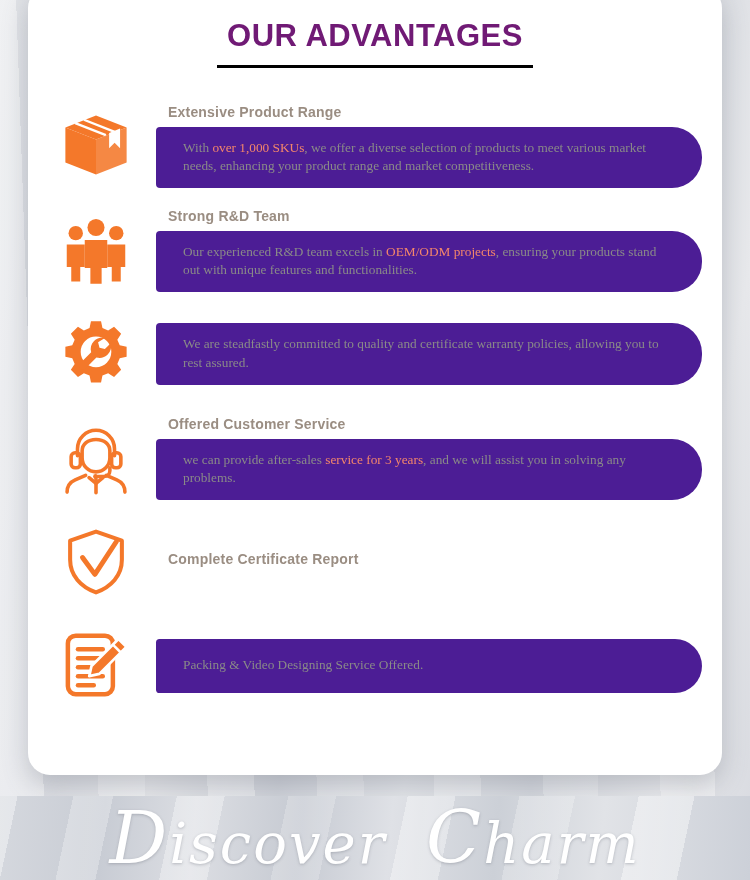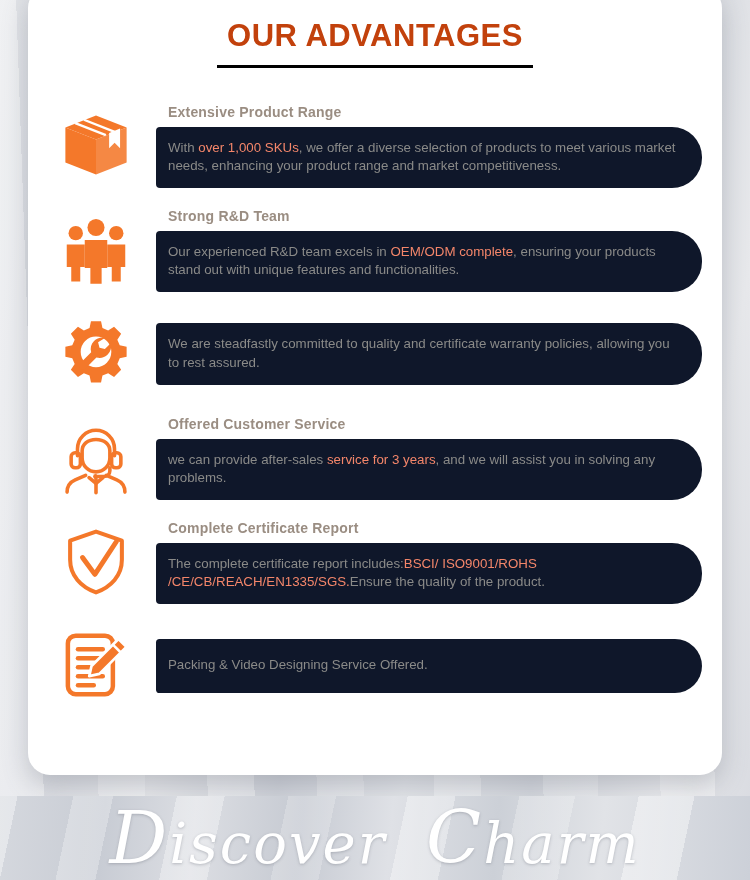--- a/index.html
+++ b/index.html
@@ -56,21 +56,21 @@
 
   
   .title-wrap {
     text-align: center;
     padding-top: 14px;
   }
   .page-title {
     font-size: 31px;
     font-weight: 700;
     letter-spacing: 0.5px;
-    color: #c2410c;
+    color: #701a75;
     font-family: "Liberation Sans", sans-serif;
   }
   .title-rule {
     width: 316px;
     height: 3px;
     background: #000000;
     margin: 11px auto 0 auto;
   }
 
   
@@ -97,26 +97,27 @@
   }
   .feature-title {
     font-size: 14px;
     font-weight: 700;
     color: #9a8d82;
     letter-spacing: .2px;
     margin-bottom: 7px;
     padding-left: 12px;
   }
   .feature-panel {
-    background: #0f172a;
+    background: #4c1d95;
     border-radius: 4px 30px 30px 4px;
-    padding: 12px 26px 13px 12px;
+    padding: 12px 26px 13px 27px;
     min-height: 54px;
     display: flex;
     align-items: center;
+    font-family: Liberation Serif, serif;
   }
   .feature-text {
     font-size: 13.3px;
     line-height: 1.38;
     color: #8a8a88;
   }
   .hl { color: #f4866a; }
 
   
   .banner {
@@ -202,21 +203,21 @@
       <path d="M6 27h16v20h-4v13h-8V47H6z" fill="#f4782a"></path>
       <circle cx="50" cy="17" r="6.4" fill="#f4782a"></circle>
       <path d="M42 27h16v20h-4v13h-8V47h-4z" fill="#f4782a"></path>
       <circle cx="32" cy="12" r="7.6" fill="#f4782a"></circle>
       <path d="M22 23h20v25h-5v14h-10V48h-5z" fill="#f4782a"></path>
     </svg>
         </div>
         <div class="feature-body">
           <div class="feature-title">Strong R&amp;D Team</div>
           <div class="feature-panel">
-            <div class="feature-text"><span>Our experienced R&amp;D team excels in </span><span class="hl">OEM/ODM complete</span><span>, ensuring your products stand out with unique features and functionalities.</span></div>
+            <div class="feature-text"><span>Our experienced R&amp;D team excels in </span><span class="hl">OEM/ODM projects</span><span>, ensuring your products stand out with unique features and functionalities.</span></div>
           </div>
         </div>
       </div>
       <div class="feature">
         <div class="feature-icon">
     <svg viewBox="0 0 64 64" width="70" height="70" aria-hidden="true">
       <path fill="#f4782a" fill-rule="evenodd" d="M27.4 2h9.2l1.3 6.3 5.2 2.2 5.4-3.5 6.5 6.5-3.5 5.4 2.2 5.2 6.3 1.3v9.2l-6.3 1.3-2.2 5.2 3.5 5.4-6.5 6.5-5.4-3.5-5.2 2.2L36.6 58h-9.2l-1.3-6.3-5.2-2.2-5.4 3.5L9 46.5l3.5-5.4-2.2-5.2L4 34.6v-9.2l6.3-1.3 2.2-5.2L9 13.5 15.5 7l5.4 3.5 5.2-2.2z"></path>
       <circle cx="32" cy="30" r="14" fill="#fff"></circle>
       <path fill="#f4782a" d="M40.5 17.2c-3.6-1-7.6 0-10.3 2.8-2.8 2.8-3.7 6.8-2.6 10.3L17.3 40.6c-1.3 1.3-1.3 3.5 0 4.8 1.3 1.3 3.5 1.3 4.8 0l10.3-10.3c3.5 1.1 7.5.2 10.3-2.6 2.8-2.8 3.8-6.8 2.8-10.4l-5.4 5.4-4.9-1.3-1.3-4.9z"></path>
     </svg>
@@ -251,23 +252,20 @@
       </div>
       <div class="feature">
         <div class="feature-icon">
     <svg viewBox="0 0 64 64" width="72" height="72" aria-hidden="true" fill="none" stroke="#f4782a" stroke-width="3.6" stroke-linecap="round" stroke-linejoin="round">
       <path d="M32 5 9 13v17c0 14 9.6 24.3 23 29 13.4-4.7 23-15 23-29V13z"></path>
       <path d="M20 28l11 15L50 14" stroke-width="4.4"></path>
     </svg>
         </div>
         <div class="feature-body">
           <div class="feature-title">Complete Certificate Report</div>
-          <div class="feature-panel">
-            <div class="feature-text"><span>The complete certificate report includes:</span><span class="hl">BSCI/ ISO9001/ROHS /CE/CB/REACH/EN1335/SGS.</span><span>Ensure the quality of the product.</span></div>
-          </div>
         </div>
       </div>
       <div class="feature">
         <div class="feature-icon">
     <svg viewBox="0 0 64 64" width="72" height="72" aria-hidden="true">
       <rect x="7" y="5" width="40" height="52" rx="7" fill="none" stroke="#f4782a" stroke-width="4"></rect>
       <g stroke="#f4782a" stroke-width="4" stroke-linecap="round">
         <path d="M16 17h22"></path>
               <path d="M16 25h22"></path>
               <path d="M16 33h22"></path>

